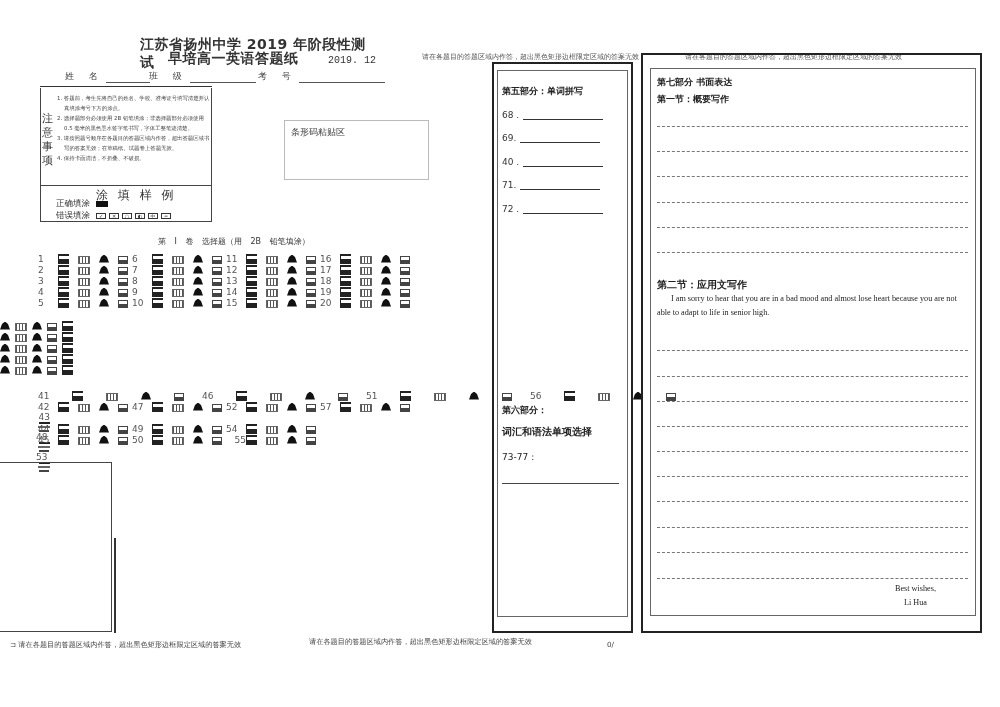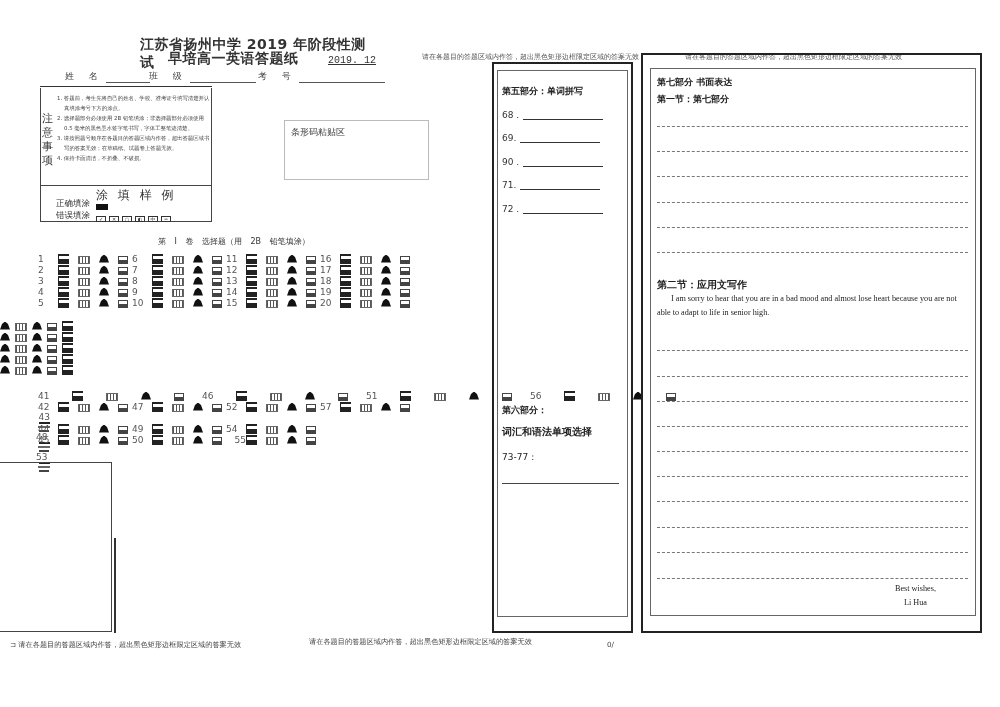--- a/index.html
+++ b/index.html
@@ -4,33 +4,33 @@
 <style>
   html, body { margin:0; padding:0; }
   body {
     width:1000px; height:707px; position:relative; overflow:hidden;
     background:#ffffff; color:#222;
     font-family: "DejaVu Sans", "Liberation Sans", sans-serif;
   }
   .abs { position:absolute; }
   .title1 { left:140px; top:36px; width:230px; text-align:left; font-size:14px; font-weight:bold; color:#333; letter-spacing:0.5px; }
   .title2 { left:168px; top:50px; font-size:14px; font-weight:bold; color:#333; letter-spacing:0.5px; }
-  .title-date { left:328px; top:55px; font-size:10px; font-family:"Liberation Mono","DejaVu Sans Mono",monospace; color:#333;text-decoration:underline; }
+  .title-date { left:328px; top:55px; font-size:10px; font-family:"Liberation Mono","DejaVu Sans Mono",monospace; color:#333; }
   .info-row { top:70px; font-size:9px; color:#444; display:flex; align-items:flex-end; }
   .info-row .lbl { letter-spacing:6px; }
   .info-row .ul { border-bottom:1px solid #555; height:9px; display:inline-block; margin-left:2px; }
   .rule-top { left:40px; top:86px; width:172px; border-top:1px solid #333; }
 
   .notice { left:40px; top:88px; width:172px; height:134px; border:1px solid #444; border-top:none; box-sizing:border-box; }
   .notice-side { left:42px; top:112px; width:12px; font-size:11px; line-height:14px; color:#333; }
   .notice-list { left:54px; top:93px; width:156px; font-size:5.4px; line-height:10px; color:#444; }
   .notice-list div { padding-left:10px; text-indent:-7px; }
   .notice-sep { left:40px; top:185px; width:172px; border-top:1px solid #444; }
   .sample-title { left:96px; top:187px; font-size:12px; letter-spacing:3px; color:#333; }
-  .sample-row { left:56px; font-size:8.5px; color:#333; display:flex; align-items:flex-end; gap:6px; }
+  .sample-row { left:56px; font-size:8.5px; color:#333; display:flex; align-items:center; gap:6px; }
   .ok-mark { display:inline-block; width:12px; height:6px; background:#111; }
   .bad-marks { display:flex; gap:3px; }
   .bad-mark { display:inline-block; width:10px; height:6px; border:1px solid #333; box-sizing:border-box; font-size:5px; line-height:4px; text-align:center; color:#333; }
 
   .barcode { left:284px; top:120px; width:145px; height:60px; border:1px solid #bbb; box-sizing:border-box; }
   .barcode span { position:absolute; left:6px; top:5px; font-size:9px; color:#444; }
 
   .mc-title { left:158px; top:236px; font-size:8px; color:#333; word-spacing:6px; }
 
   .mc-grid { font-size:9px; color:#555; }
@@ -395,41 +395,41 @@
 <div class="abs sec5-title">第五部分：单词拼写</div>
 <div class="blank-row" style="top:110px;">
     <span>68 .</span>
     <span class="blank-line"></span>
   </div>
 <div class="blank-row" style="top:133px;">
     <span>69.</span>
     <span class="blank-line"></span>
   </div>
 <div class="blank-row" style="top:157px;">
-    <span>90 .</span>
+    <span>40 .</span>
     <span class="blank-line"></span>
   </div>
 <div class="blank-row" style="top:180px;">
     <span>71.</span>
     <span class="blank-line"></span>
   </div>
 <div class="blank-row" style="top:204px;">
     <span>72 .</span>
     <span class="blank-line"></span>
   </div>
 
 <div class="abs sec6" style="top:404px;">第六部分：</div>
 <div class="abs sec6" style="top:425px;font-size:10px;">词汇和语法单项选择</div>
 <div class="abs sec6" style="top:451px;font-weight:normal;">73-77：</div>
 <div class="abs sec6-line"></div>
 
 <div class="abs col-right-outer"></div>
 <div class="abs col-right-inner"></div>
 <div class="abs sec7-title">第七部分  书面表达</div>
-<div class="abs sec7-sub">第一节：第七部分</div>
+<div class="abs sec7-sub">第一节：概要写作</div>
 
 <div class="dash" style="top:126px;"></div>
 <div class="dash" style="top:151px;"></div>
 <div class="dash" style="top:176px;"></div>
 <div class="dash" style="top:202px;"></div>
 <div class="dash" style="top:227px;"></div>
 <div class="dash" style="top:252px;"></div>
 
 <div class="abs sec7-2">第二节：应用文写作</div>
 <div class="abs letter">

